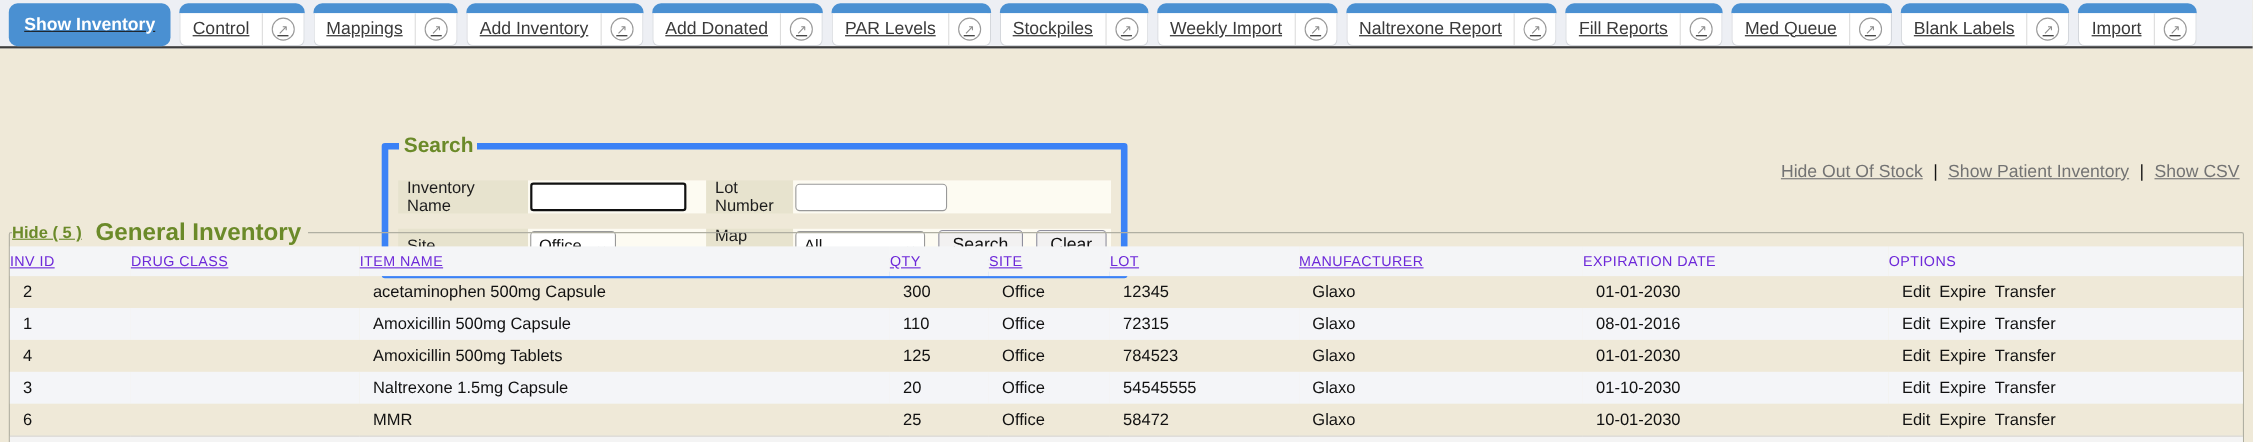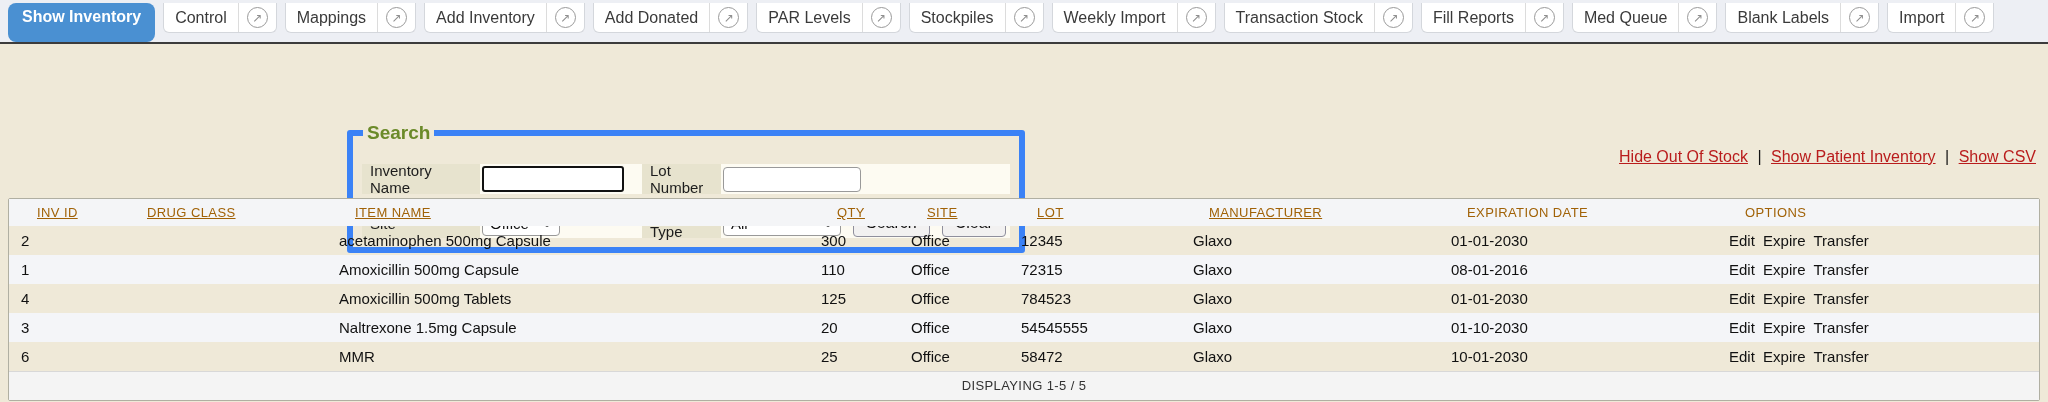--- a/index.html
+++ b/index.html
@@ -15,24 +15,25 @@
     height:44px;
     background:#edeff4;
     border-bottom:2px solid #3c3c3c;
     display:flex;
     align-items:flex-start;
     gap:8px;
     padding:3px 0 0 8px;
   }
   .tab {
     display:flex;
-    flex-direction:row;
+    flex-direction:column;
     border-radius:8px;
     cursor:pointer;
     flex:0 0 auto;
+    text-decoration:underline;
   }
   .tab .cap {
     height:9px;
     background:#4a90d2;
     border-radius:8px 8px 0 0;
   }
   .tab .body {
     height:30px;
     background:#ffffff;
     border:1px solid #d4d7dc;
@@ -168,21 +169,21 @@
 
   
   .toplinks {
     position:absolute;
     right:12px; top:104px;
     font-size:16px;
     color:#141414;
     white-space:nowrap;
   }
   .toplinks a {
-    color:#b91c1c;
+    color:#737373;
     text-decoration:underline;
     cursor:pointer;
   }
   .toplinks .sep { margin:0 5px; text-decoration:none; }
 
   
   fieldset.inventory {
     position:absolute;
     left:8px; right:8px; top:154px;
     border:1px solid #b0afa2;
@@ -209,26 +210,26 @@
     margin-left:8px;
   }
 
   table.inv {
     width:100%;
     border-collapse:collapse;
     font-size:15px;
   }
   table.inv th {
     background:#f4f5f7;
-    color:#a16207;
+    color:#6d28d9;
     font-weight:normal;
     font-size:13px;
     letter-spacing:0.4px;
     text-align:left;
-    padding:6px 0 6px 28px;
+    padding:6px 0 6px 0;
     white-space:nowrap;
   }
   table.inv th.sortable { text-decoration:underline; cursor:pointer; }
   table.inv td {
     padding:6px 0 6px 12px;
     color:#111;
     white-space:nowrap;
     height:28px;
   }
   table.inv tr.alt td { background:#f4f5f8; }
@@ -320,21 +321,21 @@
       <span class="label">Weekly Import</span>
       <span class="iconwrap">
           <span class="popout">↗</span>
         </span>
     </div>
   </div>
 
   <div class="tab">
     <div class="cap"></div>
     <div class="body">
-      <span class="label">Transaction Stock</span>
+      <span class="label">Naltrexone Report</span>
       <span class="iconwrap">
           <span class="popout">↗</span>
         </span>
     </div>
   </div>
 
   <div class="tab">
     <div class="cap"></div>
     <div class="body">
       <span class="label">Fill Reports</span>
@@ -413,20 +414,24 @@
 
   <div class="toplinks">
     <a>Hide Out Of Stock</a>
     <span class="sep">|</span>
     <a>Show Patient Inventory</a>
     <span class="sep">|</span>
     <a>Show CSV</a>
   </div>
 
   <fieldset class="inventory">
+    <legend>
+      <a class="hide-link">Hide ( 5 )</a>
+      <span class="inv-title">General Inventory</span>
+    </legend>
 
     <table class="inv">
       <colgroup>
         <col style="width:110px">
           <col style="width:208px">
           <col style="width:482px">
         <col style="width:90px">
           <col style="width:110px">
           <col style="width:172px">
         <col style="width:258px">

